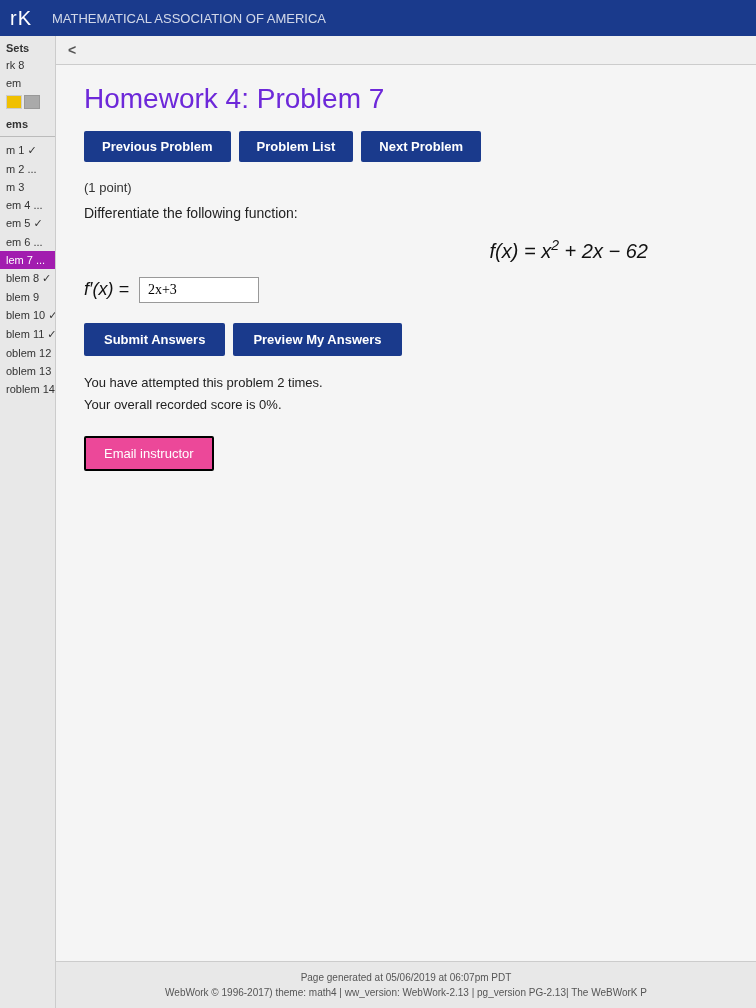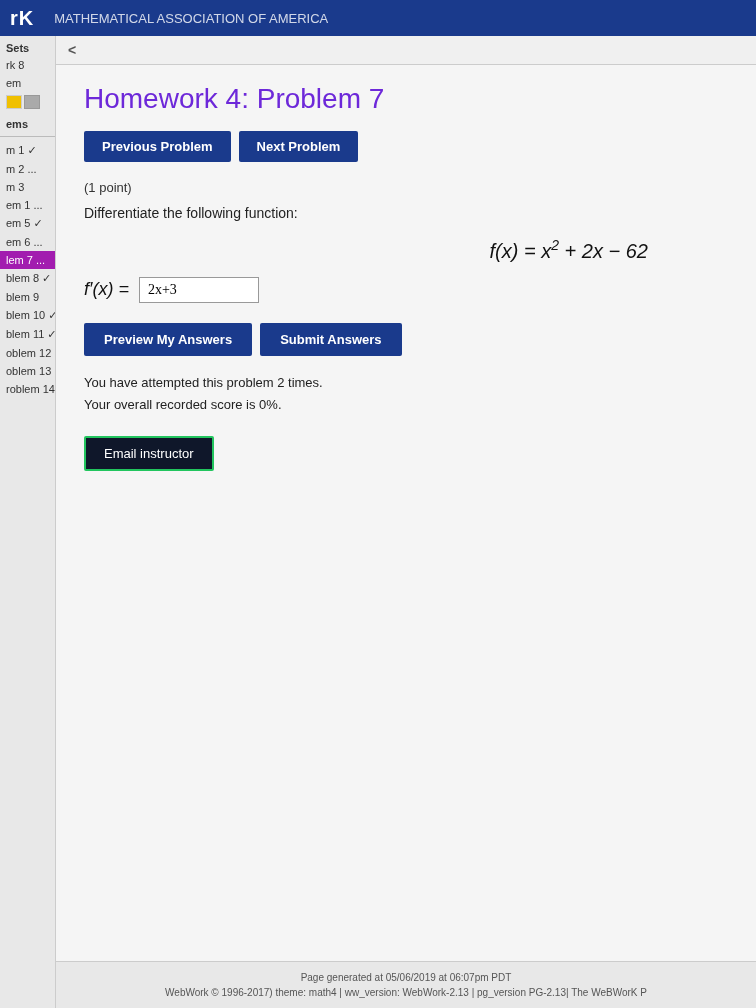--- a/index.html
+++ b/index.html
@@ -16,21 +16,21 @@
     .top-bar {
       background: #1a3a8c;
       height: 36px;
       display: flex;
       align-items: center;
       padding-left: 10px;
     }
     .top-bar-logo {
       color: white;
       font-size: 20px;
-      font-weight: bold;
+      font-weight: normal;
       letter-spacing: 1px;
     }
     .top-bar-title {
       color: white;
       font-size: 13px;
       margin-left: 20px;
       opacity: 0.8;
     }
 
     
@@ -211,23 +211,23 @@
     }
 
     .attempt-info {
       font-size: 13px;
       color: #222;
       line-height: 1.7;
       margin-bottom: 20px;
     }
 
     .email-btn {
-      background: #0f172a;
-      color: white;
-      border: 2px solid #22c55e;
+      background: #ec4899;
+      color: white;
+      border: 2px solid #000000;
       padding: 8px 18px;
       font-size: 13px;
       cursor: pointer;
       border-radius: 2px;
     }
 
     
     .footer {
       background: #e8e8e8;
       border-top: 1px solid #ccc;
@@ -258,21 +258,21 @@
     <div class="sidebar-item">em</div>
     <div class="sidebar-item has-indicator">
       <div class="yellow-box"></div>
       <div class="gray-box"></div>
     </div>
     <div class="sidebar-section-label">ems</div>
     <hr class="sidebar-divider">
     <div class="sidebar-item">m 1 ✓</div>
     <div class="sidebar-item">m 2 ...</div>
     <div class="sidebar-item">m 3</div>
-    <div class="sidebar-item">em 1 ...</div>
+    <div class="sidebar-item">em 4 ...</div>
     <div class="sidebar-item">em 5 ✓</div>
     <div class="sidebar-item">em 6 ...</div>
     <div class="sidebar-item active">lem 7 ...</div>
     <div class="sidebar-item">blem 8 ✓</div>
     <div class="sidebar-item">blem 9</div>
     <div class="sidebar-item">blem 10 ✓</div>
     <div class="sidebar-item">blem 11 ✓</div>
     <div class="sidebar-item">oblem 12 ...</div>
     <div class="sidebar-item">oblem 13</div>
     <div class="sidebar-item">roblem 14</div>
@@ -283,20 +283,21 @@
     <div class="breadcrumb-bar">
       <span class="breadcrumb-back">&lt;</span>
     </div>
 
     <div class="content">
       <h1 class="page-title">Homework 4: Problem 7</h1>
 
       
       <div class="nav-buttons">
         <button class="nav-btn">Previous Problem</button>
+        <button class="nav-btn">Problem List</button>
         <button class="nav-btn">Next Problem</button>
       </div>
 
       <div class="points-label">(1 point)</div>
 
       <div class="problem-description">Differentiate the following function:</div>
 
       
       <div class="math-display">
         <span class="math-italic">f</span>(<span class="math-italic">x</span>) = <span class="math-italic">x</span><sup>2</sup> + 2<span class="math-italic">x</span> − 62
@@ -305,22 +306,22 @@
       
       <div class="answer-row">
         <span class="answer-label">
           <span class="math-italic">f</span>′(<span class="math-italic">x</span>) =
         </span>
         <input class="answer-input" type="text" value="2x+3" style="">
       </div>
 
       
       <div class="action-buttons">
+        <button class="action-btn">Submit Answers</button>
         <button class="action-btn">Preview My Answers</button>
-        <button class="action-btn">Submit Answers</button>
       </div>
 
       
       <div class="attempt-info">
         <div>You have attempted this problem 2 times.</div>
         <div>Your overall recorded score is 0%.</div>
       </div>
 
       
       <button class="email-btn">Email instructor</button>

